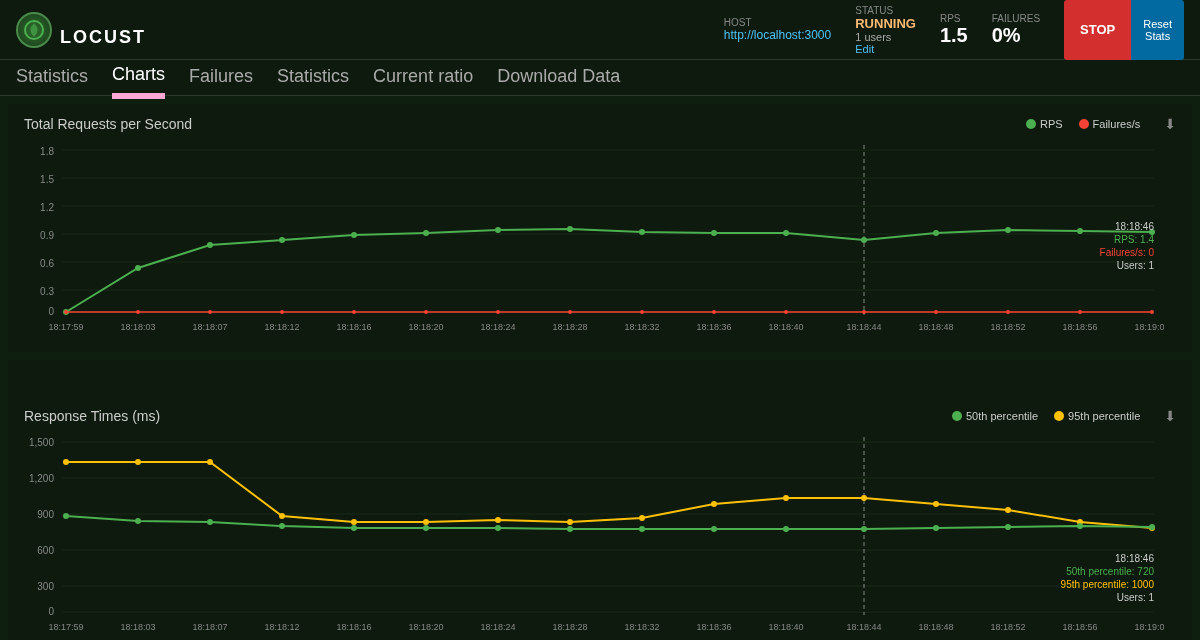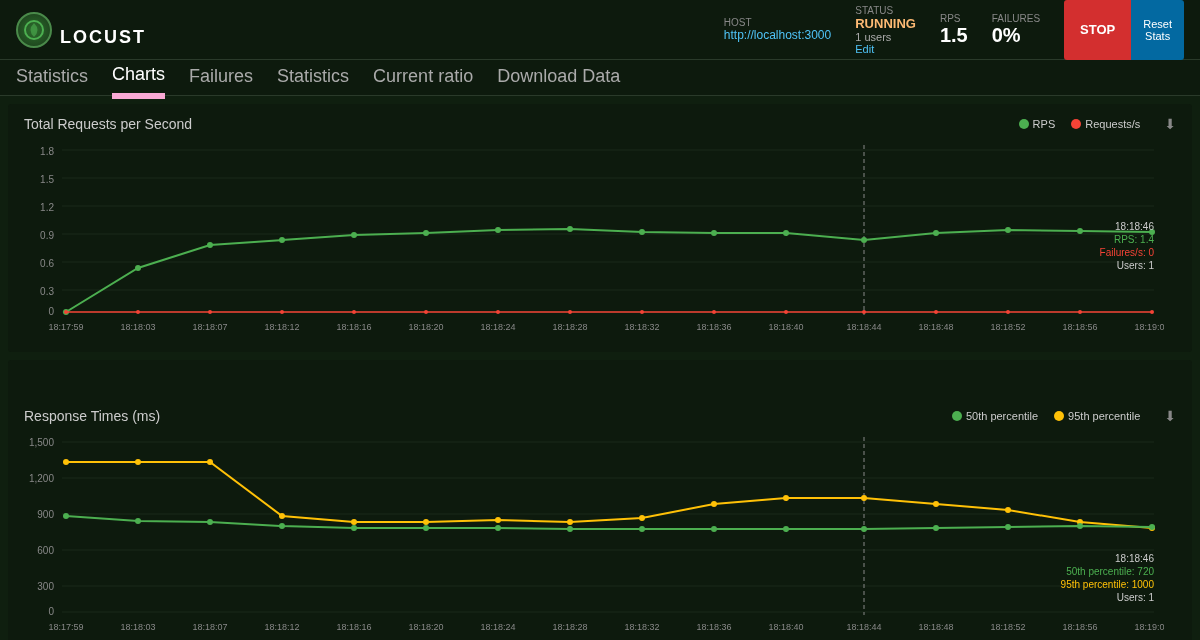--- a/index.html
+++ b/index.html
@@ -248,21 +248,21 @@
     <div class="chart-header">
       <span class="chart-title">Total Requests per Second</span>
       <div style="display:flex;align-items:center;gap:24px;">
         <div class="chart-legend">
           <div class="legend-item">
             <div class="legend-dot" style="background:#4caf50;"></div>
             <span>RPS</span>
           </div>
           <div class="legend-item">
             <div class="legend-dot" style="background:#f44336;"></div>
-            <span>Requests/s</span>
+            <span>Failures/s</span>
           </div>
         </div>
         <span class="download-icon">⬇</span>
       </div>
     </div>
 
     <div class="chart-wrapper">
       <svg width="1140" height="200">
 
         <text x="30" y="15" fill="#888" font-size="10" text-anchor="end">1.8</text>

